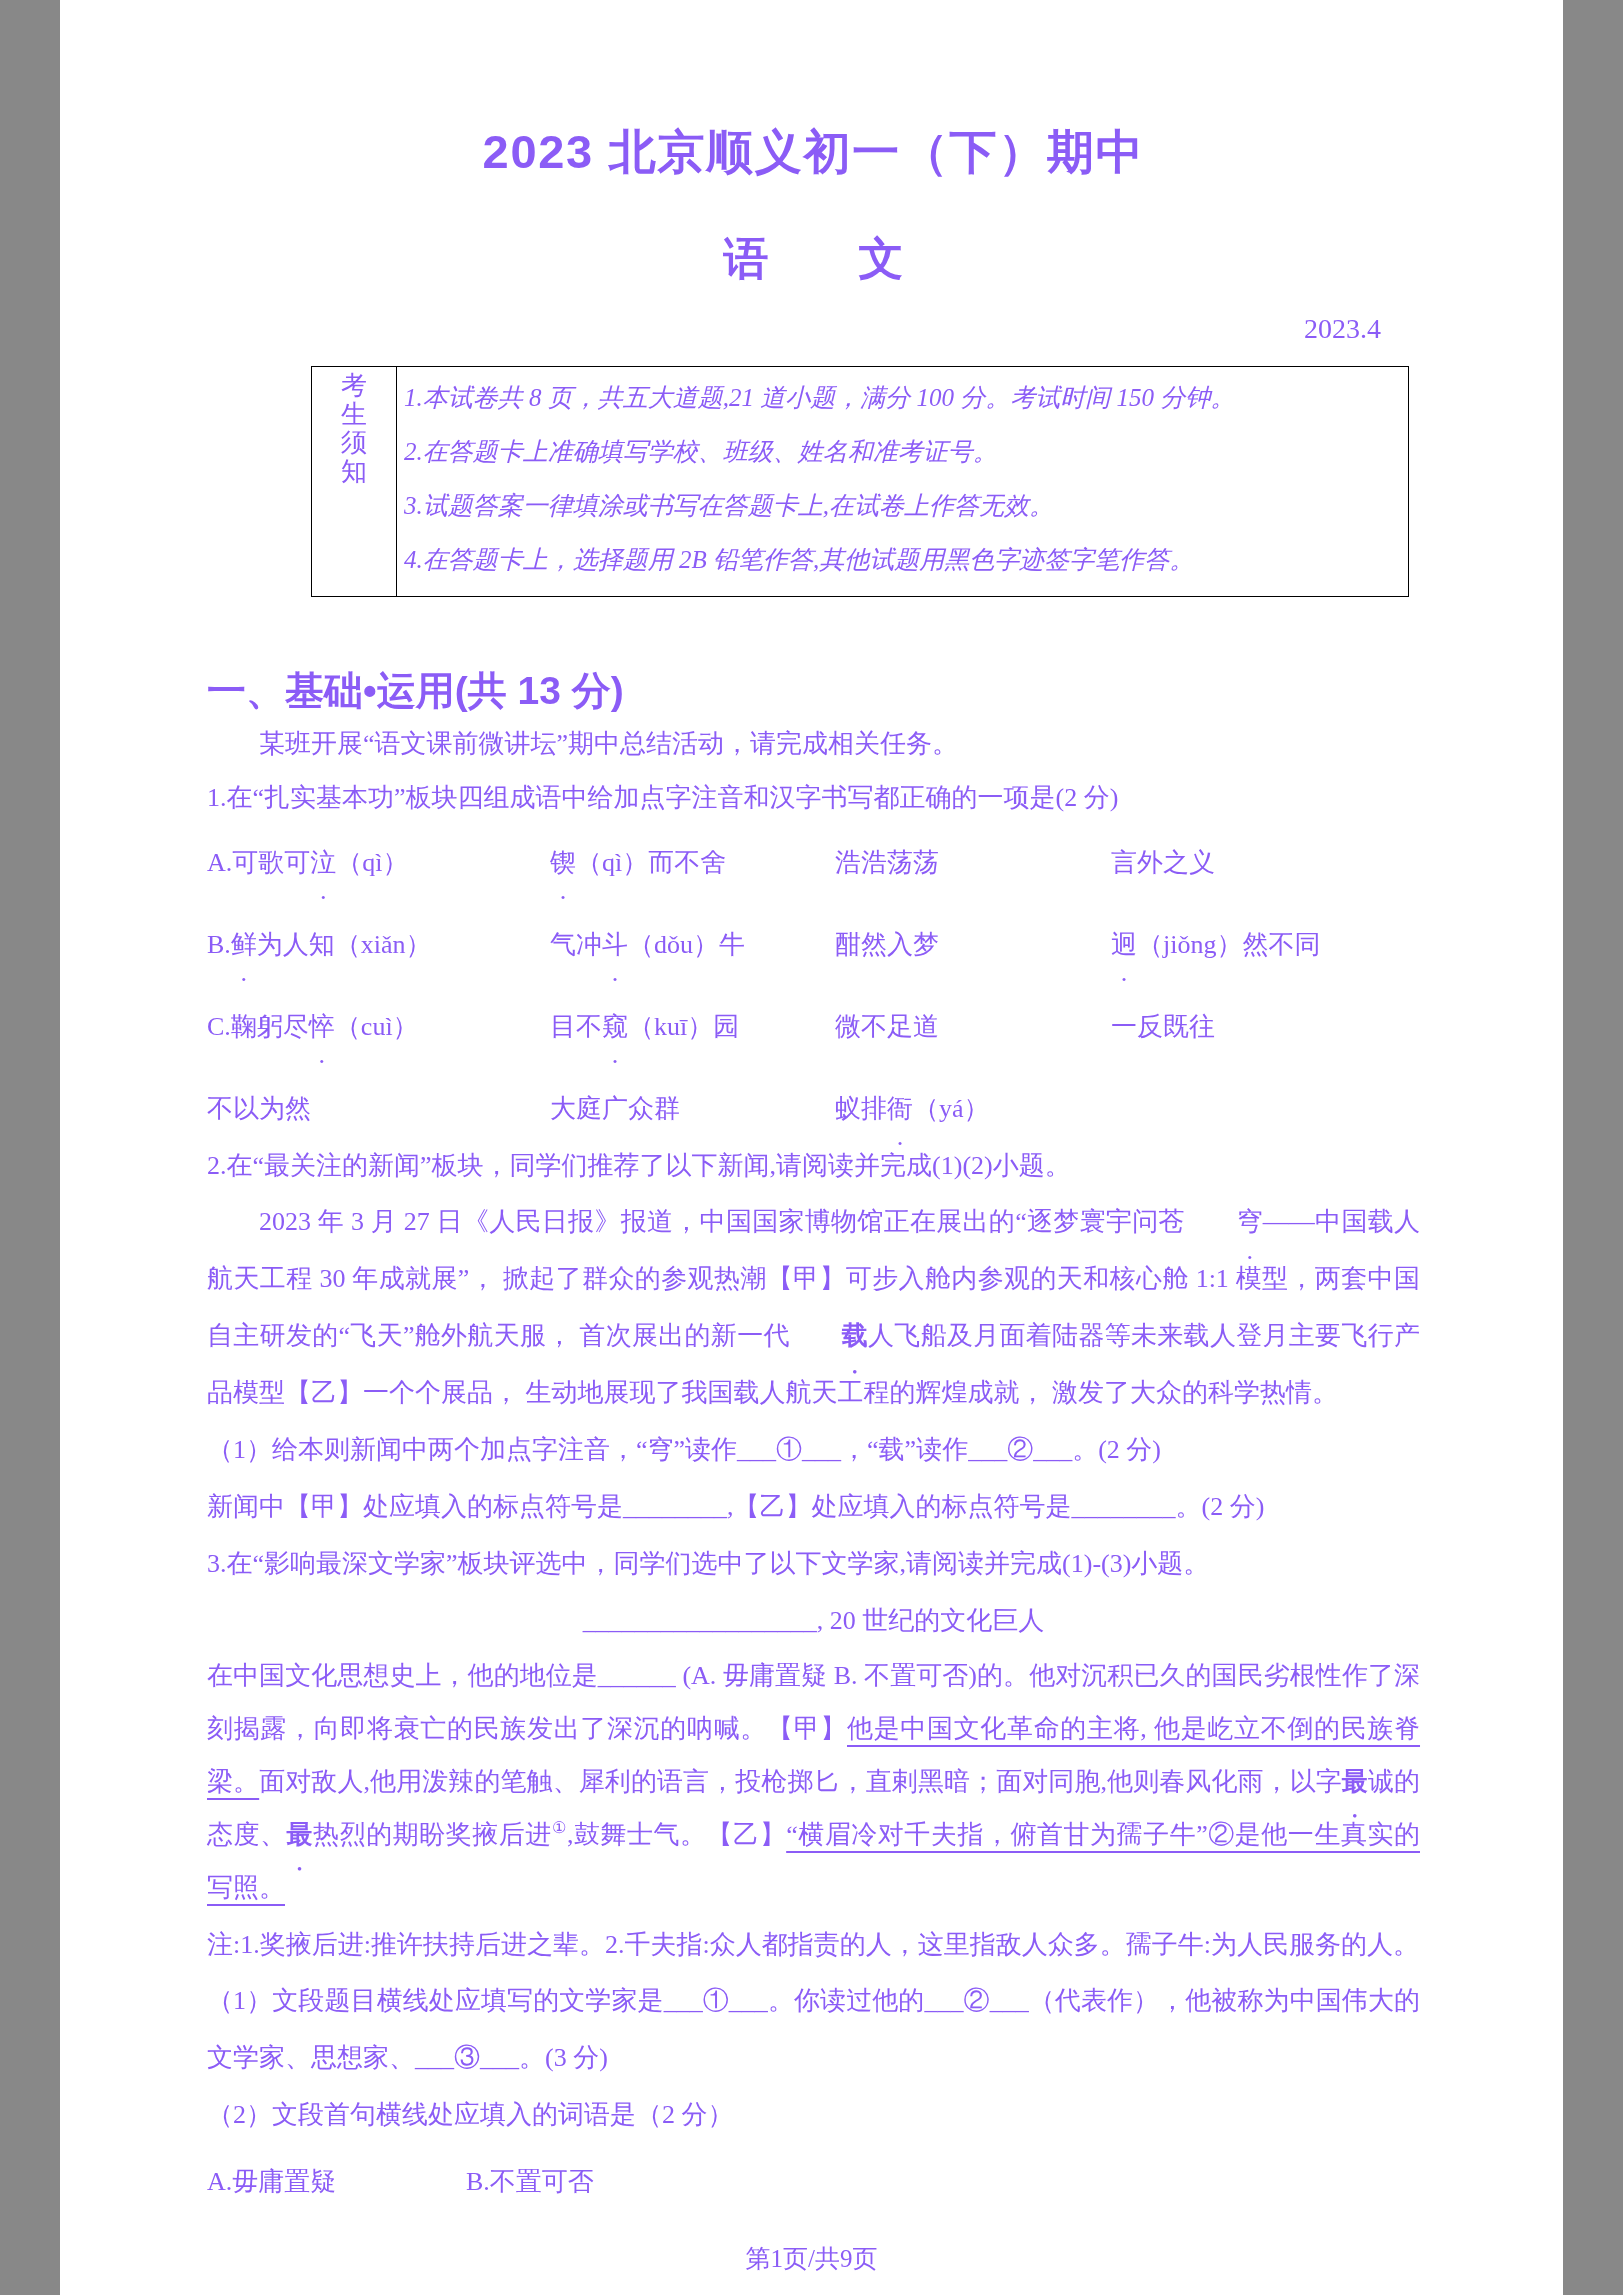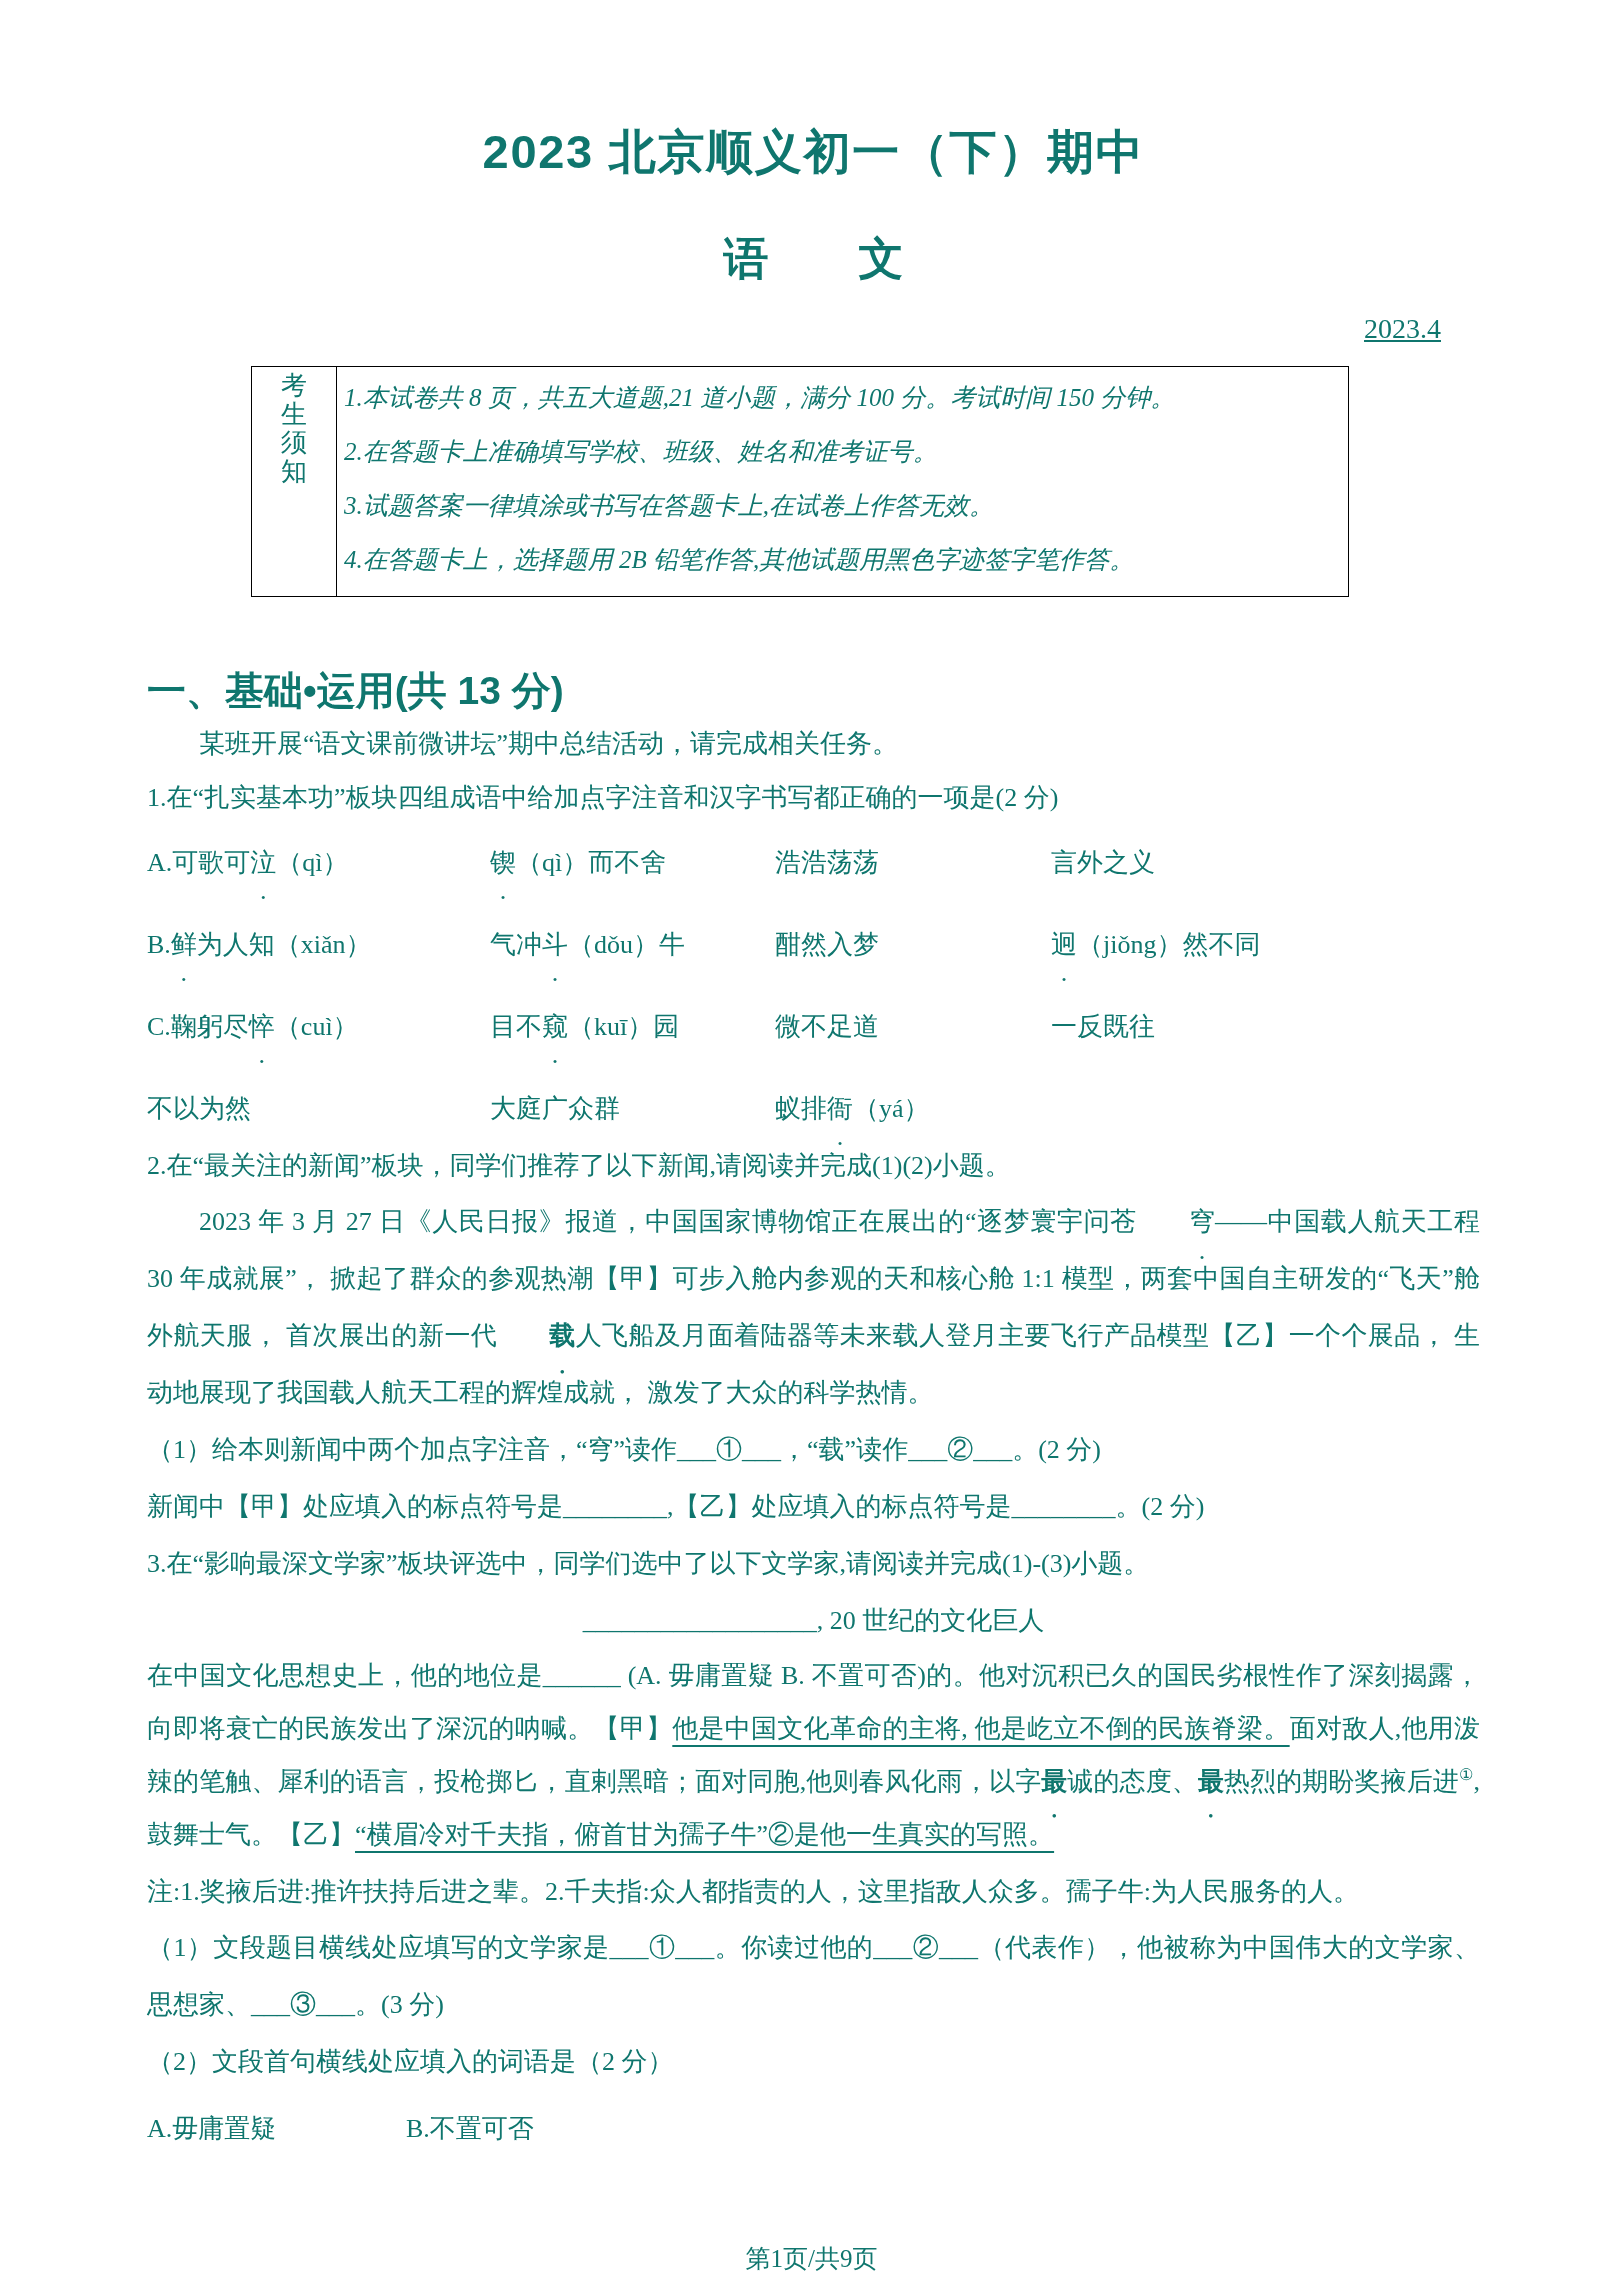--- a/index.html
+++ b/index.html
@@ -1,21 +1,21 @@
 <!DOCTYPE html>
 <html style="font-size:14px"><head>
 <meta charset="utf-8">
 <style>
   html,body{margin:0;padding:0;background:#888;}
   .page{
     position:relative;
-    width:1623px;height:2295px;
+    width:1503px;height:2295px;
     margin:0 auto;
     background:#ffffff;
-    color:#0f766e;
+    color:#8b5cf6;
     font-family:"Liberation Serif","DejaVu Serif",serif;
     font-size:26px;
     box-sizing:border-box;
     padding:0 143px 0 147px;
     overflow:hidden;
   }
   p{margin:0;}
   .doc-title{
     margin-top:121px;
     text-align:center;
@@ -29,21 +29,20 @@
     text-align:center;
     font-family:"Liberation Sans","DejaVu Sans",sans-serif;
     font-weight:bold;
     font-size:45px;
   }
   .doc-date{
     margin-top:24px;
     text-align:right;
     padding-right:39px;
     font-size:28px;
-    text-decoration:underline;
   }
   .notice{
     margin-top:21px;
     margin-left:104px;
     width:1098px;
     border:1.7px solid #000;
     display:flex;
     box-sizing:border-box;
   }
   .notice-side{

